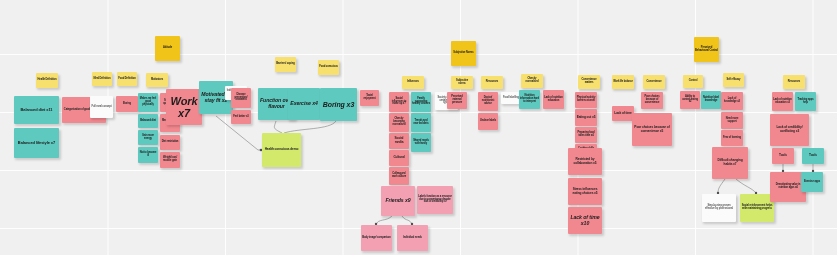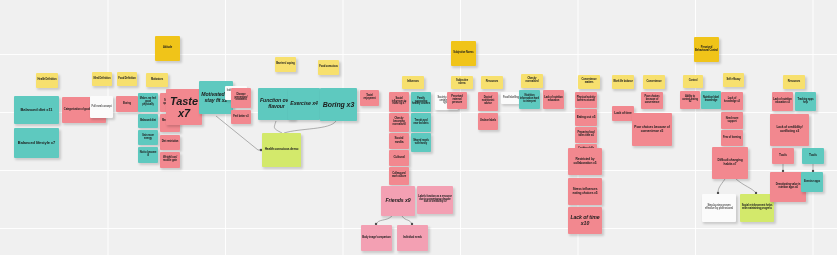--- a/index.html
+++ b/index.html
@@ -88,21 +88,21 @@
       <div class="note pink micro" style="left: 116px; top: 96px; width: 22px; height: 16px;">Boring</div>
       <div class="note yellow micro" style="left: 146px; top: 73px; width: 22px; height: 14px;">Motivators</div>
       <div class="note teal micro" style="left: 138px; top: 93px; width: 20px; height: 19px;">Makes me feel good physically</div>
       <div class="note pink micro" style="left: 160px; top: 93px; width: 20px; height: 19px;">Self image appearance</div>
       <div class="note teal micro" style="left: 138px; top: 114px; width: 20px; height: 14px;">Balanced diet</div>
       <div class="note pink micro" style="left: 160px; top: 114px; width: 20px; height: 18px;">Mental health/ mood</div>
       <div class="note teal micro" style="left: 138px; top: 130px; width: 20px; height: 15px;">Gain more energy</div>
       <div class="note pink micro" style="left: 160px; top: 135px; width: 20px; height: 15px;">Diet restriction</div>
       <div class="note teal micro" style="left: 138px; top: 147px; width: 20px; height: 16px;">Not to become ill</div>
       <div class="note pink micro" style="left: 160px; top: 152px; width: 20px; height: 16px;">Weight loss/ muscle gain</div>
-      <div class="note pink xl big" style="left: 166px; top: 89px; width: 36px; height: 36px;">Taste x7</div>
+      <div class="note pink xl big" style="left: 166px; top: 89px; width: 36px; height: 36px;">Work x7</div>
       <div class="note teal md big" style="left: 199px; top: 81px; width: 34px; height: 33px;">Motivated to stay fit x2</div>
       <div class="note white micro" style="left: 225px; top: 86px; width: 22px; height: 14px;">Individual needs x2</div>
       <div class="note pink micro" style="left: 231px; top: 88px; width: 20px; height: 20px;">Disease prevention/ treatment</div>
       <div class="note pink micro" style="left: 231px; top: 110px; width: 20px; height: 14px;">Feel better x3</div>
       <div class="note yellow micro" style="left: 275px; top: 57px; width: 21px; height: 15px;">Barriers/ coping</div>
       <div class="note teal md big" style="left: 258px; top: 88px; width: 37px; height: 32px;">Function over flavour</div>
       <div class="note teal md big" style="left: 288px; top: 88px; width: 32px; height: 32px;">Exercise x4</div>
       <div class="note yellow micro" style="left: 318px; top: 60px; width: 21px; height: 15px;">Food conscious</div>
       <div class="note teal lg big" style="left: 320px; top: 88px; width: 37px; height: 33px;">Boring x3</div>
       <div class="note pink micro" style="left: 360px; top: 90px; width: 19px; height: 16px;">Taste/ enjoyment</div>

